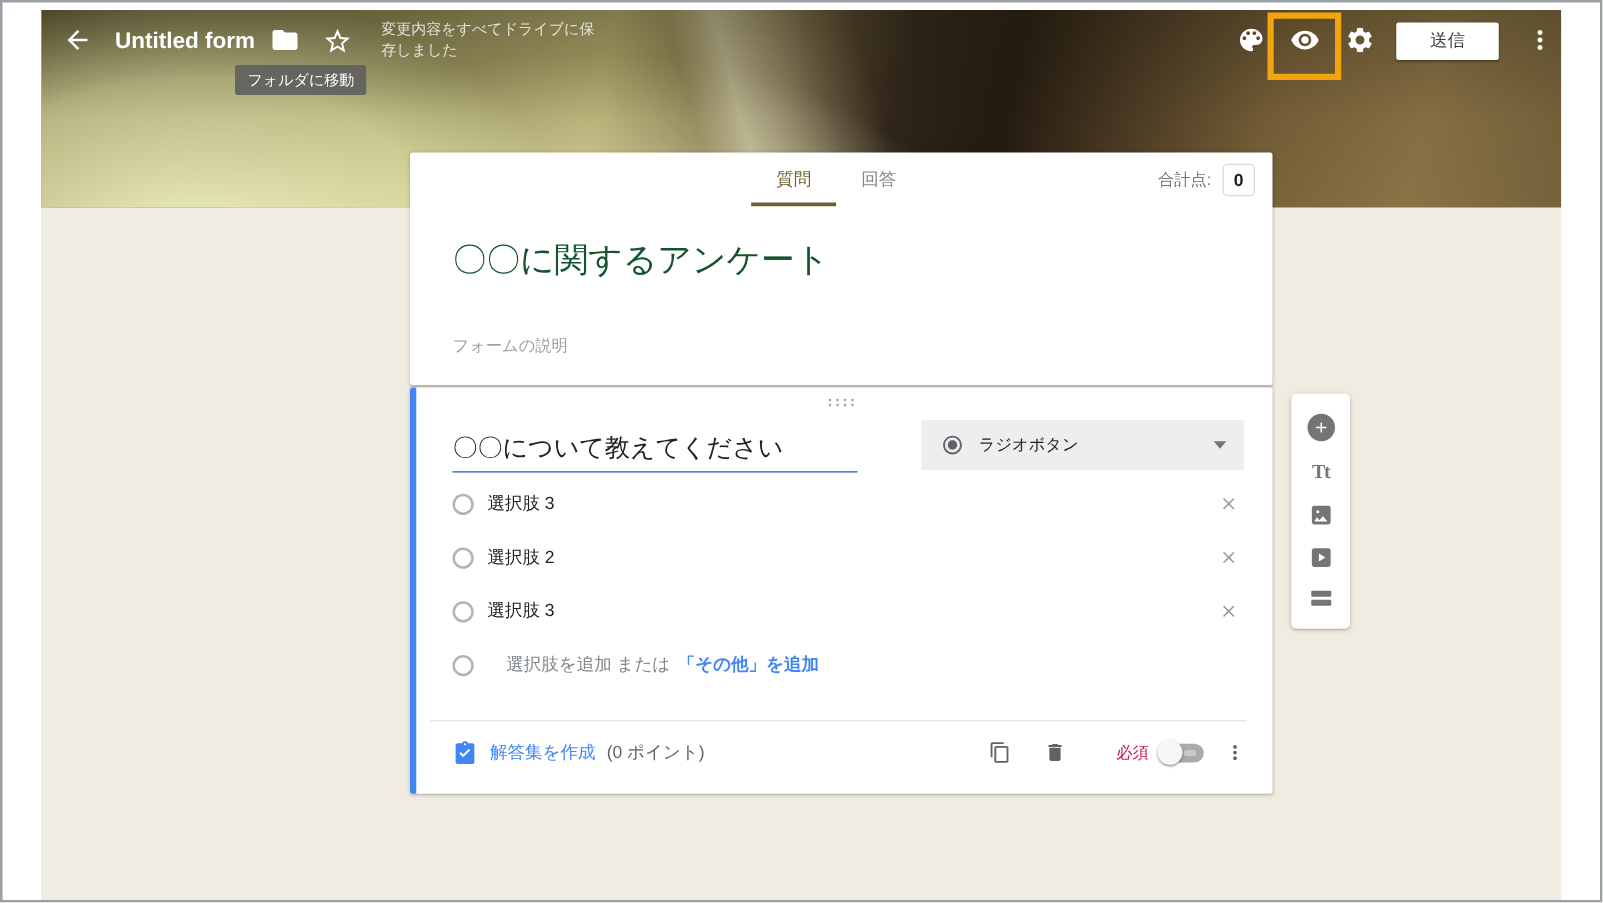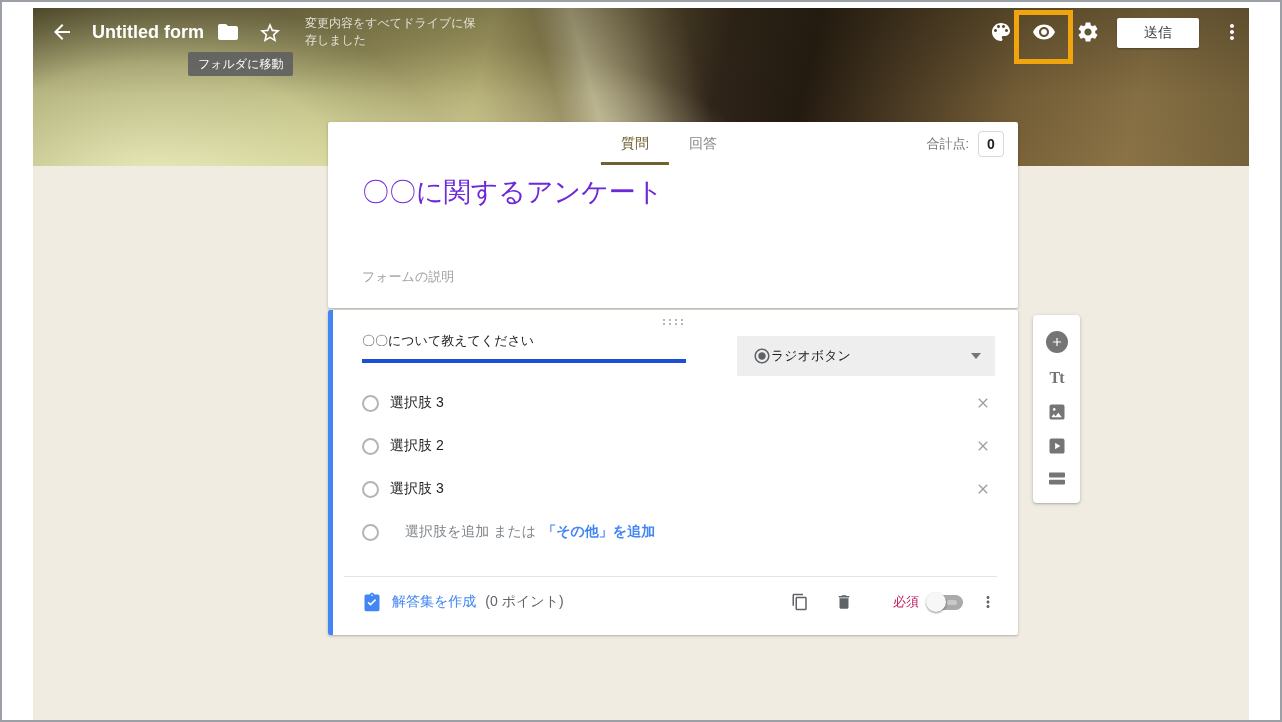--- a/index.html
+++ b/index.html
@@ -46,31 +46,31 @@
 
   
   .tabbar{position:absolute;left:0;top:0;right:0;height:43px}
   .tabs{position:absolute;left:50%;transform:translateX(-53%);display:flex;height:43px}
   .tab{padding:0 20px;line-height:43px;font-size:14px;color:#80868b;cursor:pointer;position:relative}
   .tab.active{color:var(--theme-olive)}
   .tab.active::after{content:"";position:absolute;left:0;right:0;bottom:0;height:3px;background:var(--theme-olive)}
   .total{position:absolute;right:14px;top:0;height:43px;display:flex;align-items:center;gap:9px;font-size:13px;color:#757575}
   .points-box{width:26px;height:26px;border:1px solid #d7d7d7;border-radius:4px;text-align:center;line-height:24px;font-weight:700;font-size:14px;color:#202124;background:#fff;cursor:text}
 
-  .form-title-text{position:absolute;left:34px;top:52px;font-size:27px;color:#6d28d9;cursor:text}
+  .form-title-text{position:absolute;left:34px;top:68px;font-size:27px;color:#14532d;cursor:text}
   .form-desc{position:absolute;left:34px;top:146px;font-size:13px;color:#9e9e9e;cursor:text}
 
   
   .drag{position:absolute;left:50%;top:9px;transform:translateX(-50%);display:grid;grid-template-columns:repeat(4,2px);grid-template-rows:repeat(2,2px);gap:2px 4px;cursor:grab}
   .drag i{width:2px;height:2px;border-radius:50%;background:#9e9e9e}
-  .q-text{position:absolute;left:34px;top:20px;width:324px;font-size:13px;line-height:22px;color:#212121;padding-bottom:7px;border-bottom:4px solid #1d4ed8;cursor:text}
+  .q-text{position:absolute;left:34px;top:38px;width:324px;font-size:20px;line-height:22px;color:#212121;padding-bottom:7px;border-bottom:1px solid #1d4ed8;cursor:text}
   .type-select{position:absolute;left:409px;top:26px;width:258px;height:40px;background:#eee;display:flex;align-items:center;cursor:pointer}
   .type-select .ts-ic{margin-left:16px;width:18px;height:18px;color:#5f6368}
   .type-select .ts-ic svg{display:block;width:100%;height:100%;fill:currentColor}
-  .type-select .ts-label{font-size:13px;color:#202124}
+  .type-select .ts-label{margin-left:12px;font-size:13px;color:#202124}
   .caret{position:absolute;right:14px;width:0;height:0;border-left:5px solid transparent;border-right:5px solid transparent;border-top:6px solid #757575}
 
   .opt{position:absolute;left:34px;right:21px;height:24px;display:flex;align-items:center}
   .opt1{top:81px}.opt2{top:124px}.opt3{top:167px}.opt4{top:210px}
   .radio{width:17px;height:17px;border:2px solid #b4b4b4;border-radius:50%;flex:none}
   .opt-label{margin-left:11px;font-size:14px;color:#202124;cursor:text}
   .opt .close{position:absolute;right:6px;width:16px;height:16px;border:none;background:transparent;color:#9e9e9e;cursor:pointer;padding:0}
   .opt .close svg{display:block;width:100%;height:100%;fill:currentColor}
   .add-prefix{margin-left:26px;font-size:14px;color:#80868b;cursor:pointer}
   .add-link{margin-left:6px;font-size:14px;color:var(--accent-blue);font-weight:700;cursor:pointer}

